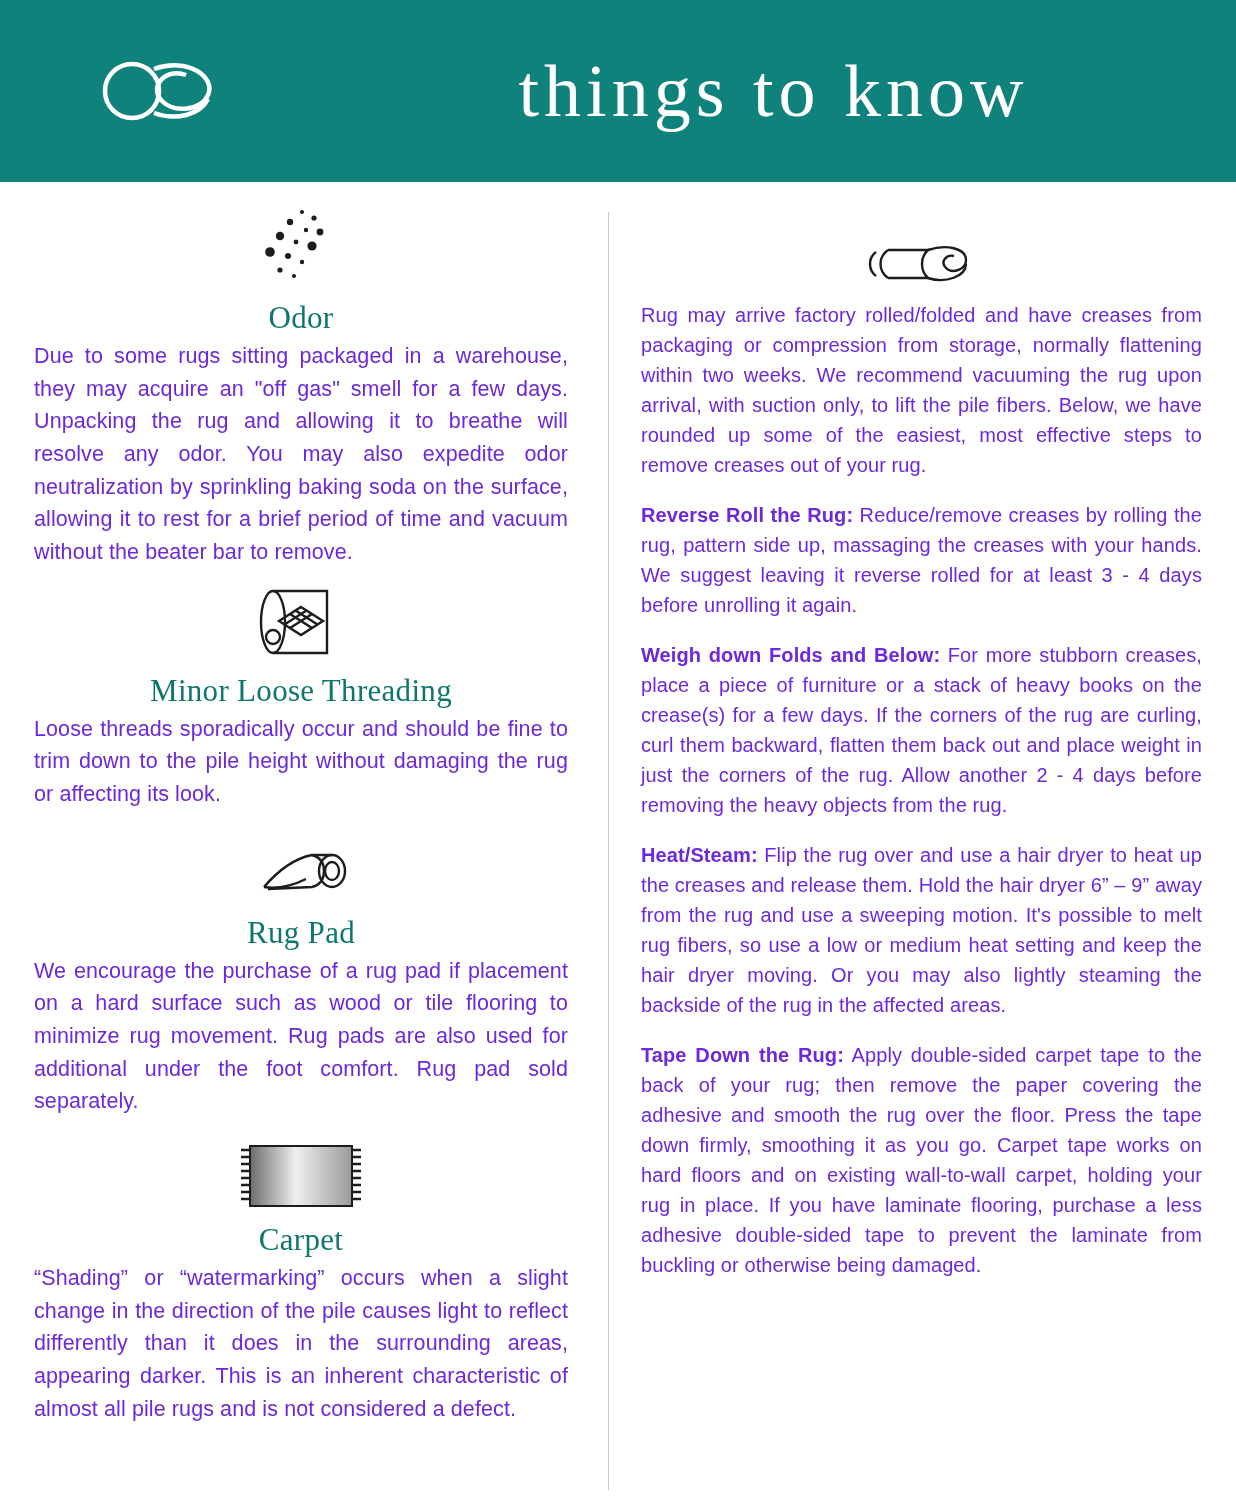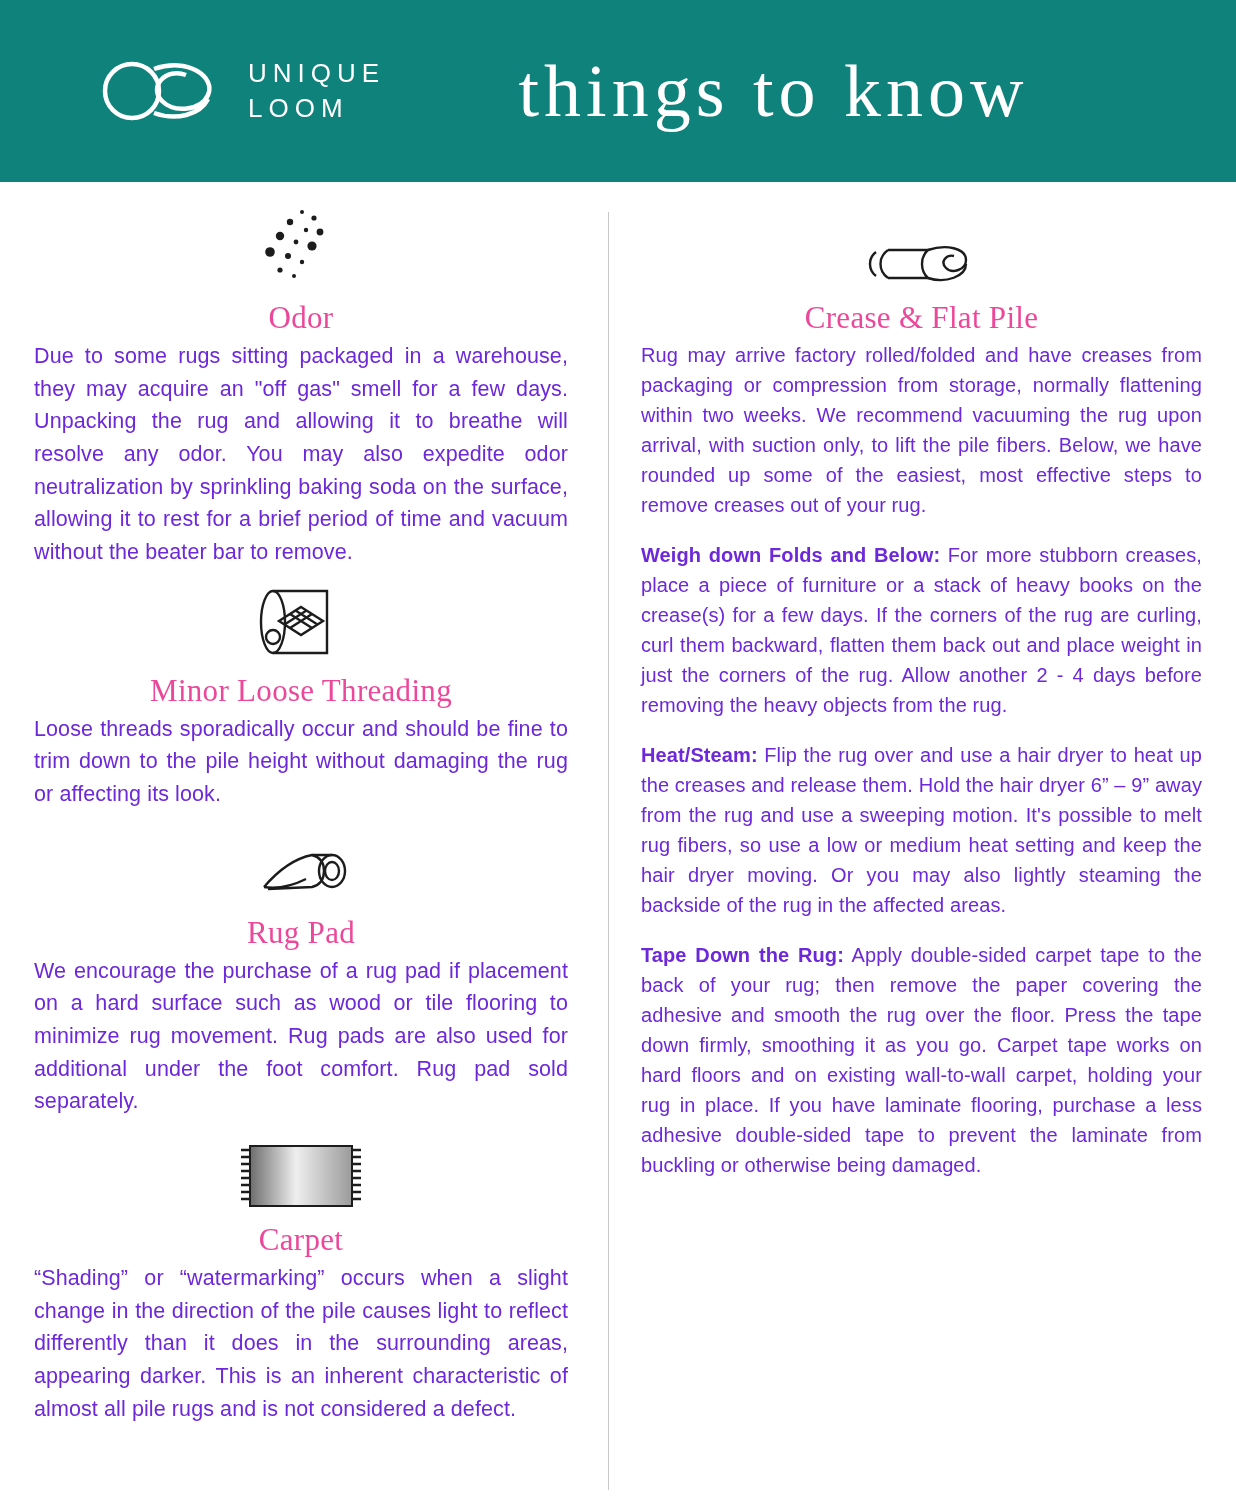--- a/index.html
+++ b/index.html
@@ -90,21 +90,21 @@
     align-items: flex-end;
     margin-top: 12px;
     margin-bottom: 6px;
     height: 86px;
   }
   .icon-wrap.first { margin-top: 0; }
 
   h2.section-title {
     margin: 0 0 4px 0;
     text-align: center;
-    color: #ec4899;
+    color: #0f766e;
     font-family: "Liberation Serif", serif;
     font-size: 31px;
     font-weight: 400;
     letter-spacing: 0.3px;
   }
 
   p.para {
     margin: 0;
     font-size: 21.5px;
     line-height: 1.52;
@@ -126,24 +126,20 @@
 <div class="header">
   <div class="brand">
     <span class="brand-mark">
       <svg viewBox="0 0 130 72" width="130" height="72" aria-hidden="true">
         <g fill="none" stroke="#ffffff" stroke-width="4.5">
           <circle cx="36" cy="36" r="27"></circle>
           <path d="M58 14 C 92 2, 120 22, 112 40 C 105 56, 78 58, 66 46 C 52 32, 70 12, 90 20"></path>
           <path d="M58 58 C 80 66, 104 60, 112 44"></path>
         </g>
       </svg>
-    </span>
-    <span class="brand-words">
-      <span>UNIQUE</span>
-      <span>LOOM</span>
     </span>
   </div>
   <div class="header-title">things to know</div>
 </div>
 
 <div class="content">
 
   <div class="col col-left">
 
     <div>
@@ -232,23 +228,23 @@
       <svg viewBox="0 0 120 60" width="120" height="60" aria-hidden="true">
         <g fill="none" stroke="#1c1c1c" stroke-width="2.4">
           <path d="M14 18 C 6 24, 6 36, 14 42"></path>
           <path d="M26 16 C 16 23, 16 37, 26 44"></path>
           <path d="M26 16 L 66 16 C 58 23, 58 37, 66 44 L 26 44"></path>
           <path d="M66 16 C 84 10, 104 14, 104 26 C 104 36, 90 40, 84 34 C 78 28, 84 20, 92 22"></path>
           <path d="M66 44 C 84 50, 104 42, 104 30"></path>
         </g>
       </svg>
     </div>
-    <h2 class="section-title">Crease &amp; Flat Pile</h2>
     <p class="para">Rug may arrive factory rolled/folded and have creases from packaging or compression from storage, normally flattening within two weeks. We recommend vacuuming the rug upon arrival, with suction only, to lift the pile fibers. Below, we have rounded up some of the easiest, most effective steps to remove creases out of your rug.</p>
 
+    <p class="para tip"><b>Reverse Roll the Rug:</b><span> Reduce/remove creases by rolling the rug, pattern side up, massaging the creases with your hands. We suggest leaving it reverse rolled for at least 3 - 4 days before unrolling it again.</span></p>
 
     <p class="para tip"><b>Weigh down Folds and Below:</b><span> For more stubborn creases, place a piece of furniture or a stack of heavy books on the crease(s) for a few days. If the corners of the rug are curling, curl them backward, flatten them back out and place weight in just the corners of the rug. Allow another 2 - 4 days before removing the heavy objects from the rug.</span></p>
 
     <p class="para tip"><b>Heat/Steam:</b><span> Flip the rug over and use a hair dryer to heat up the creases and release them. Hold the hair dryer 6” – 9” away from the rug and use a sweeping motion. It's possible to melt rug fibers, so use a low or medium heat setting and keep the hair dryer moving. Or you may also lightly steaming the backside of the rug in the affected areas.</span></p>
 
     <p class="para tip"><b>Tape Down the Rug:</b><span> Apply double-sided carpet tape to the back of your rug; then remove the paper covering the adhesive and smooth the rug over the floor. Press the tape down firmly, smoothing it as you go. Carpet tape works on hard floors and on existing wall-to-wall carpet, holding your rug in place. If you have laminate flooring, purchase a less adhesive double-sided tape to prevent the laminate from buckling or otherwise being damaged.</span></p>
   </div>
 
 </div>
 

